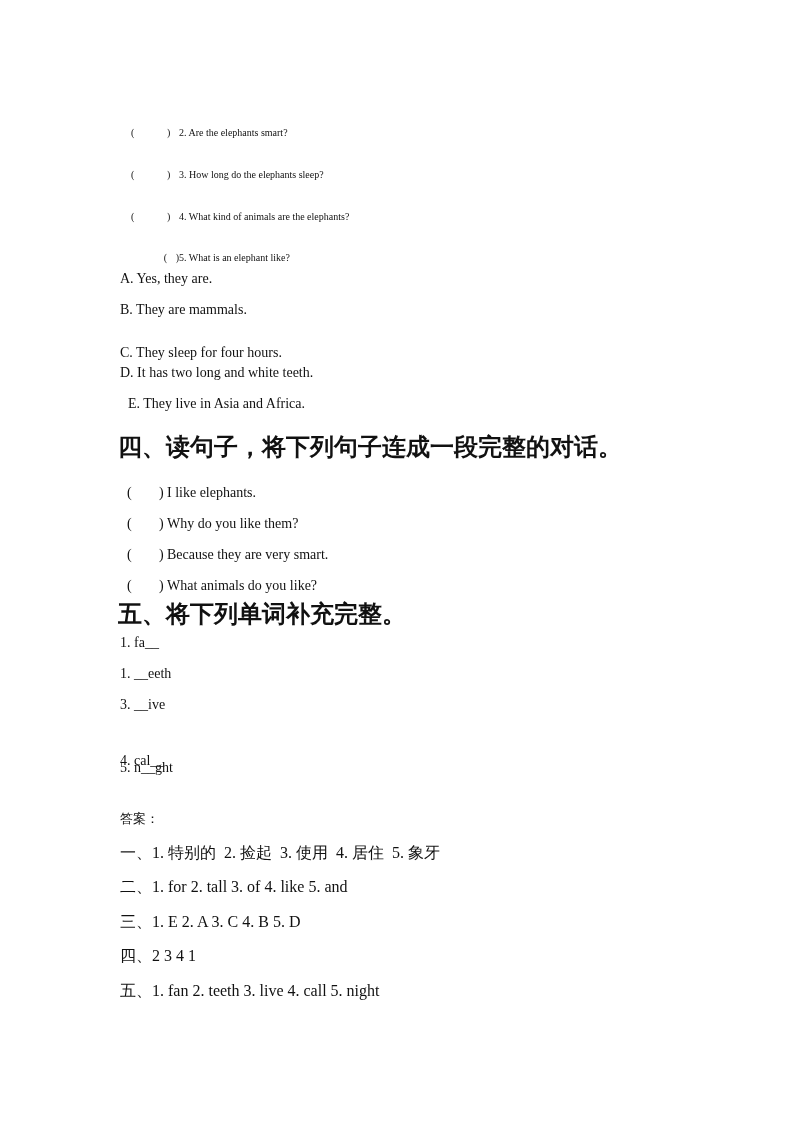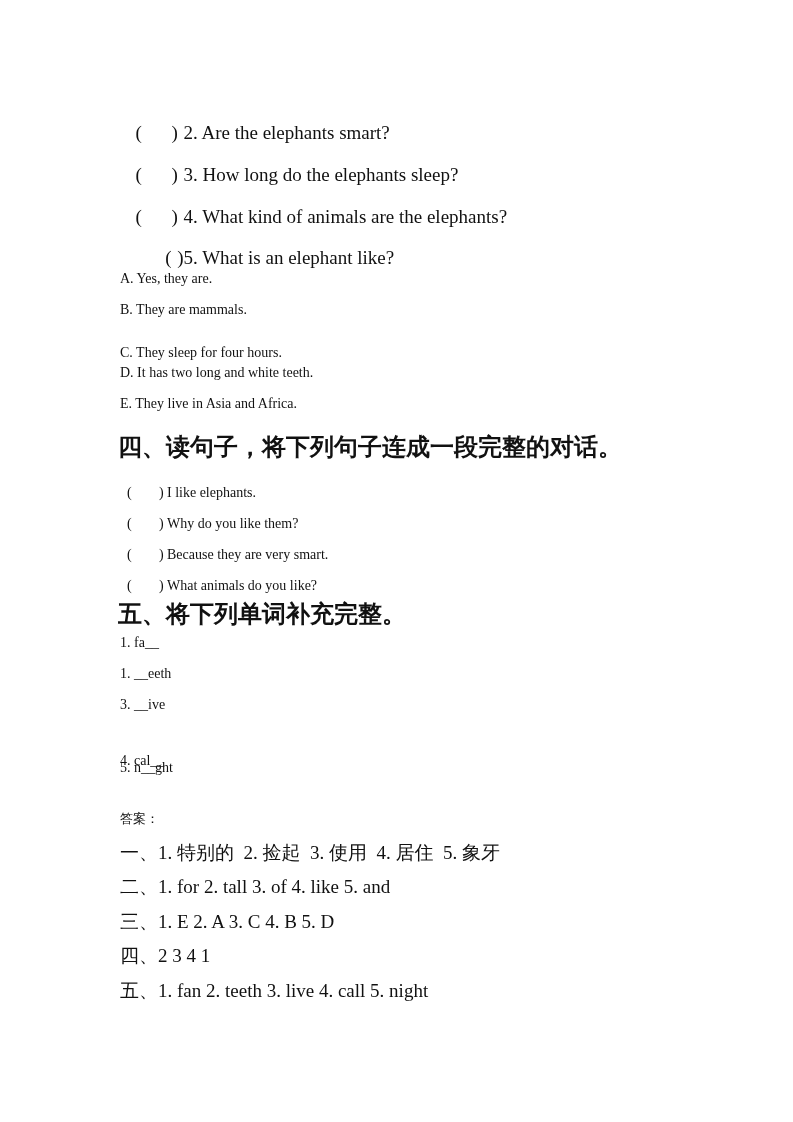--- a/index.html
+++ b/index.html
@@ -18,21 +18,21 @@
     .line {
       position: absolute;
       left: 120px;
       font-size: 14px;
       line-height: 16px;
       white-space: pre;
     }
     .q-line {
       position: absolute;
       left: 126px;
-      font-size: 19px;
+      font-size: 10px;
       line-height: 16px;
       white-space: pre;
     }
     .q-line .paren-open { display: inline-block; width: 36px; }
     .q-line .paren-close { display: inline-block; width: 12px; }
     .dlg-line .paren-open { display: inline-block; width: 32px; }
     .dlg-line .paren-close { display: inline-block; width: 8px; }
     .heading {
       position: absolute;
       left: 118px;
@@ -40,21 +40,21 @@
       font-weight: bold;
       font-size: 24px;
       line-height: 22px;
       letter-spacing: 0px;
       white-space: pre;
       margin-top: 9px;
     }
     .ans-line {
       position: absolute;
       left: 120px;
-      font-size: 19px;
+      font-size: 16px;
       line-height: 16px;
       white-space: pre;
     }
     .cjk {
       font-family: "DejaVu Sans", sans-serif;
       font-size: 13px;
     }
   </style>
 </head>
 <body>
@@ -69,21 +69,21 @@
   <span class="paren-open">(</span><span class="paren-close">)</span><span>4.</span> <span>What kind of animals are the elephants?</span>
 </div>
 <div class="q-line" style="top:234px;text-align:right;">
   <span class="paren-open">(</span><span class="paren-close">)</span><span>5.</span> <span>What is an elephant like?</span>
 </div>
 
 <div class="line" style="top:271px;">A. Yes, they are.</div>
 <div class="line" style="top:302px;">B. They are mammals.</div>
 <div class="line" style="top:345px;">C. They sleep for four hours.</div>
 <div class="line" style="top:365px;">D. It has two long and white teeth.</div>
-<div class="line" style="top:396px;">E. They live in Asia and Africa.</div>
+<div class="line" style="top:396px;margin-left:8px;">E. They live in Asia and Africa.</div>
 
 <div class="heading" style="top:427px;">四、读句子，将下列句子连成一段完整的对话。</div>
 <div class="line dlg-line" style="top:469px;">
   <span class="paren-open">(</span><span class="paren-close">)</span><span>I like elephants.</span>
 </div>
 <div class="line dlg-line" style="top:500px;">
   <span class="paren-open">(</span><span class="paren-close">)</span><span>Why do you like them?</span>
 </div>
 <div class="line dlg-line" style="top:531px;">
   <span class="paren-open">(</span><span class="paren-close">)</span><span>Because they are very smart.</span>

